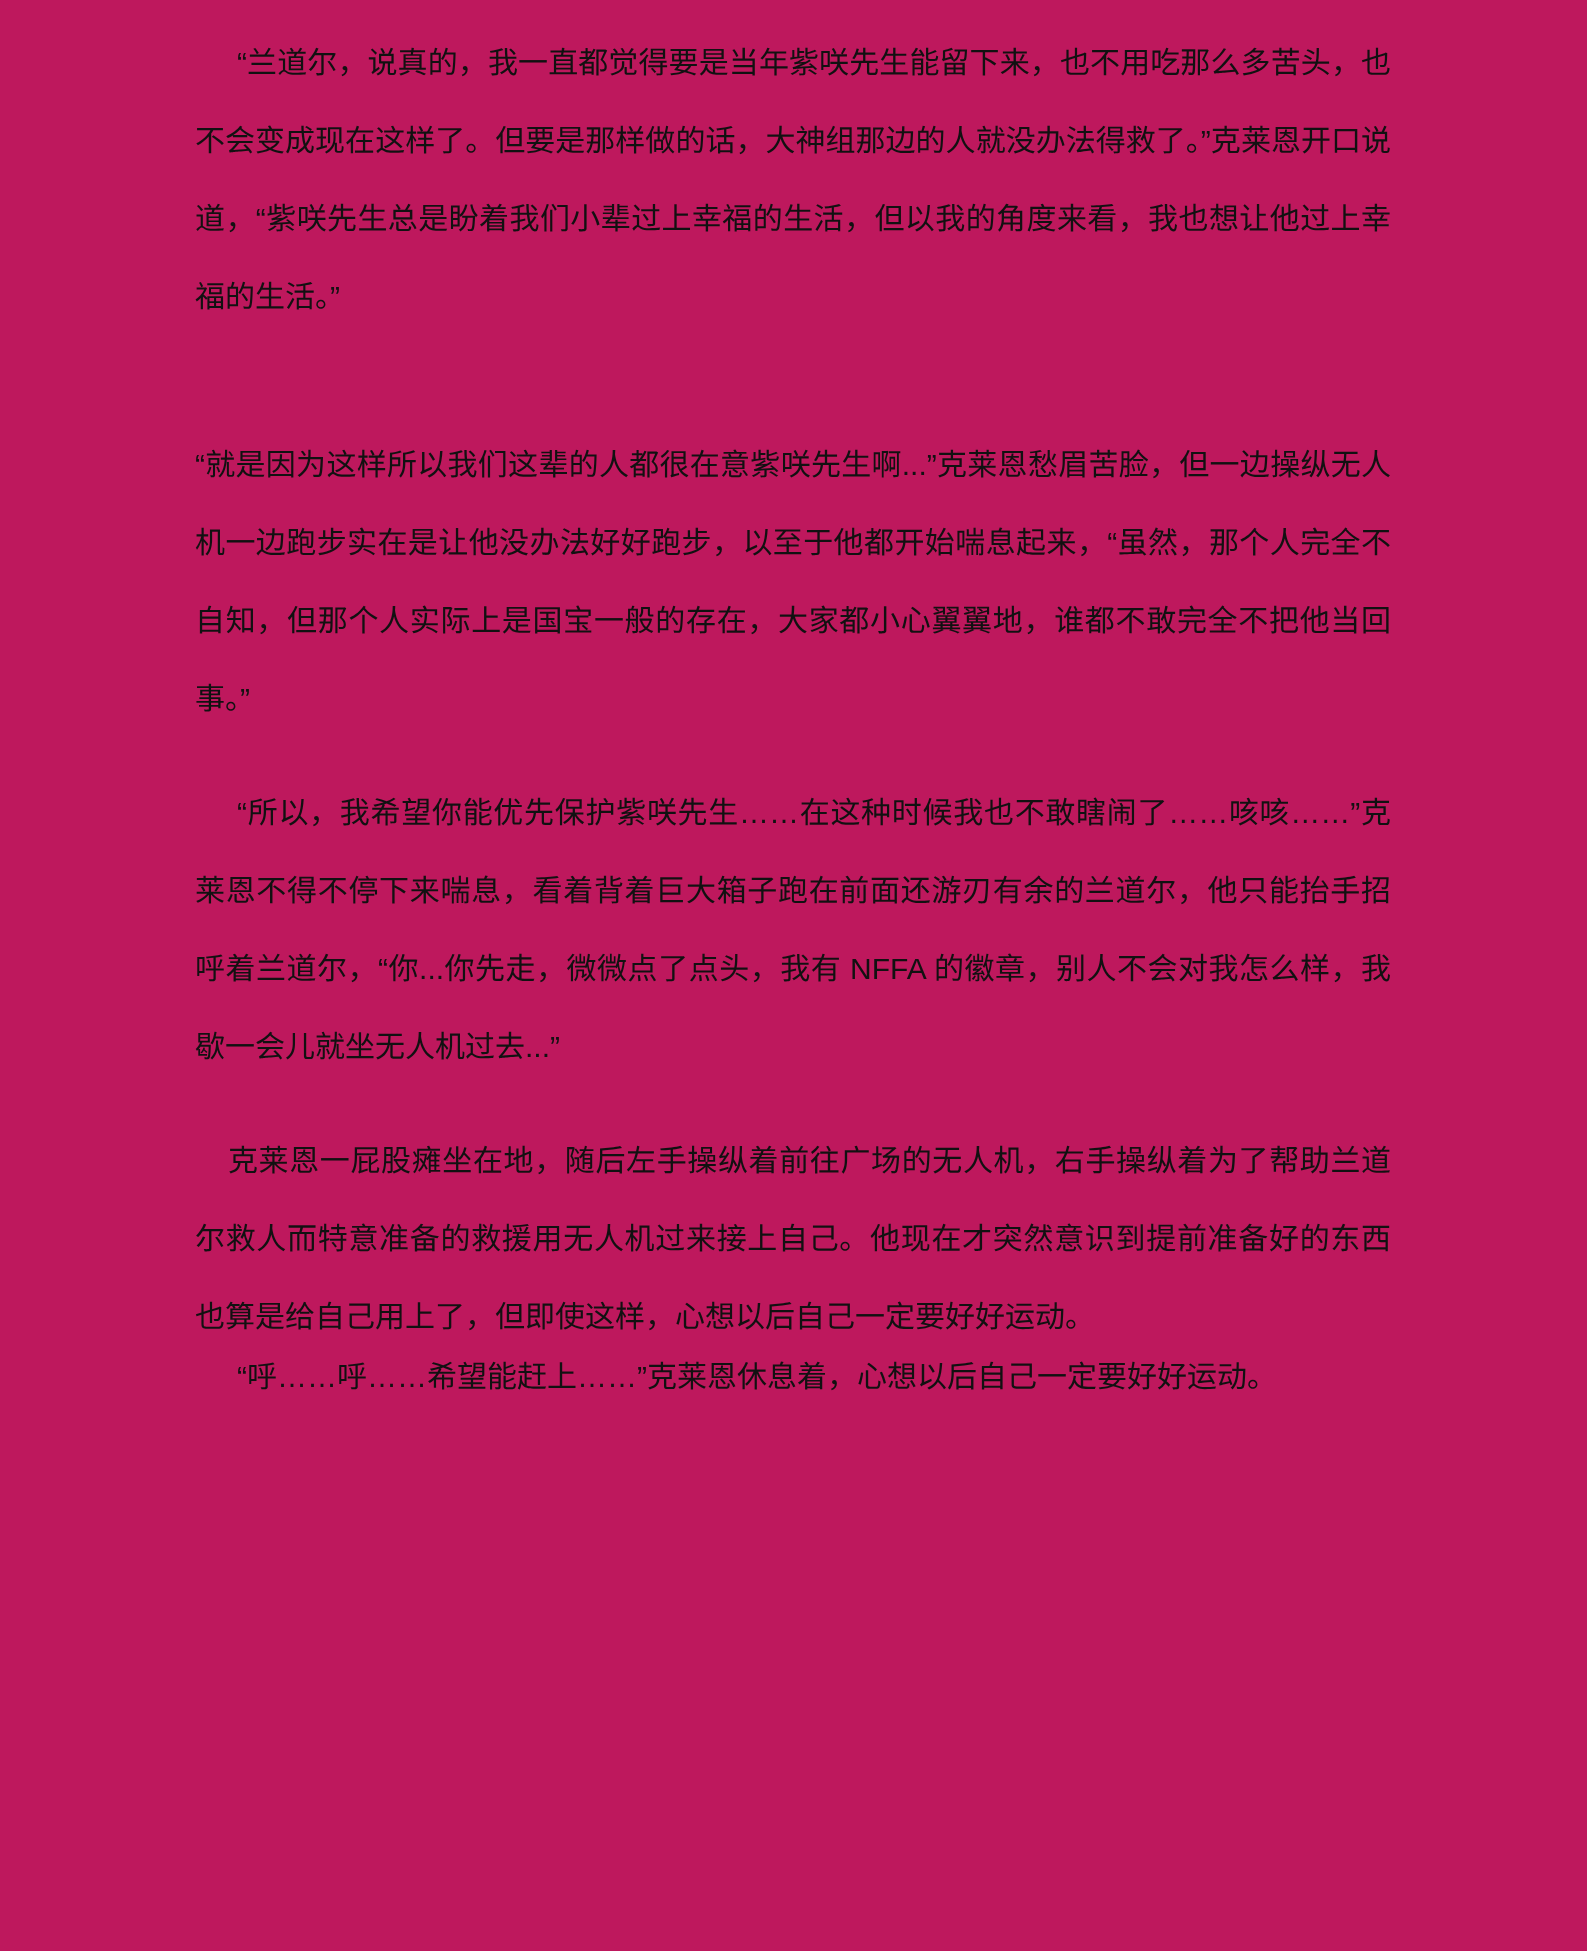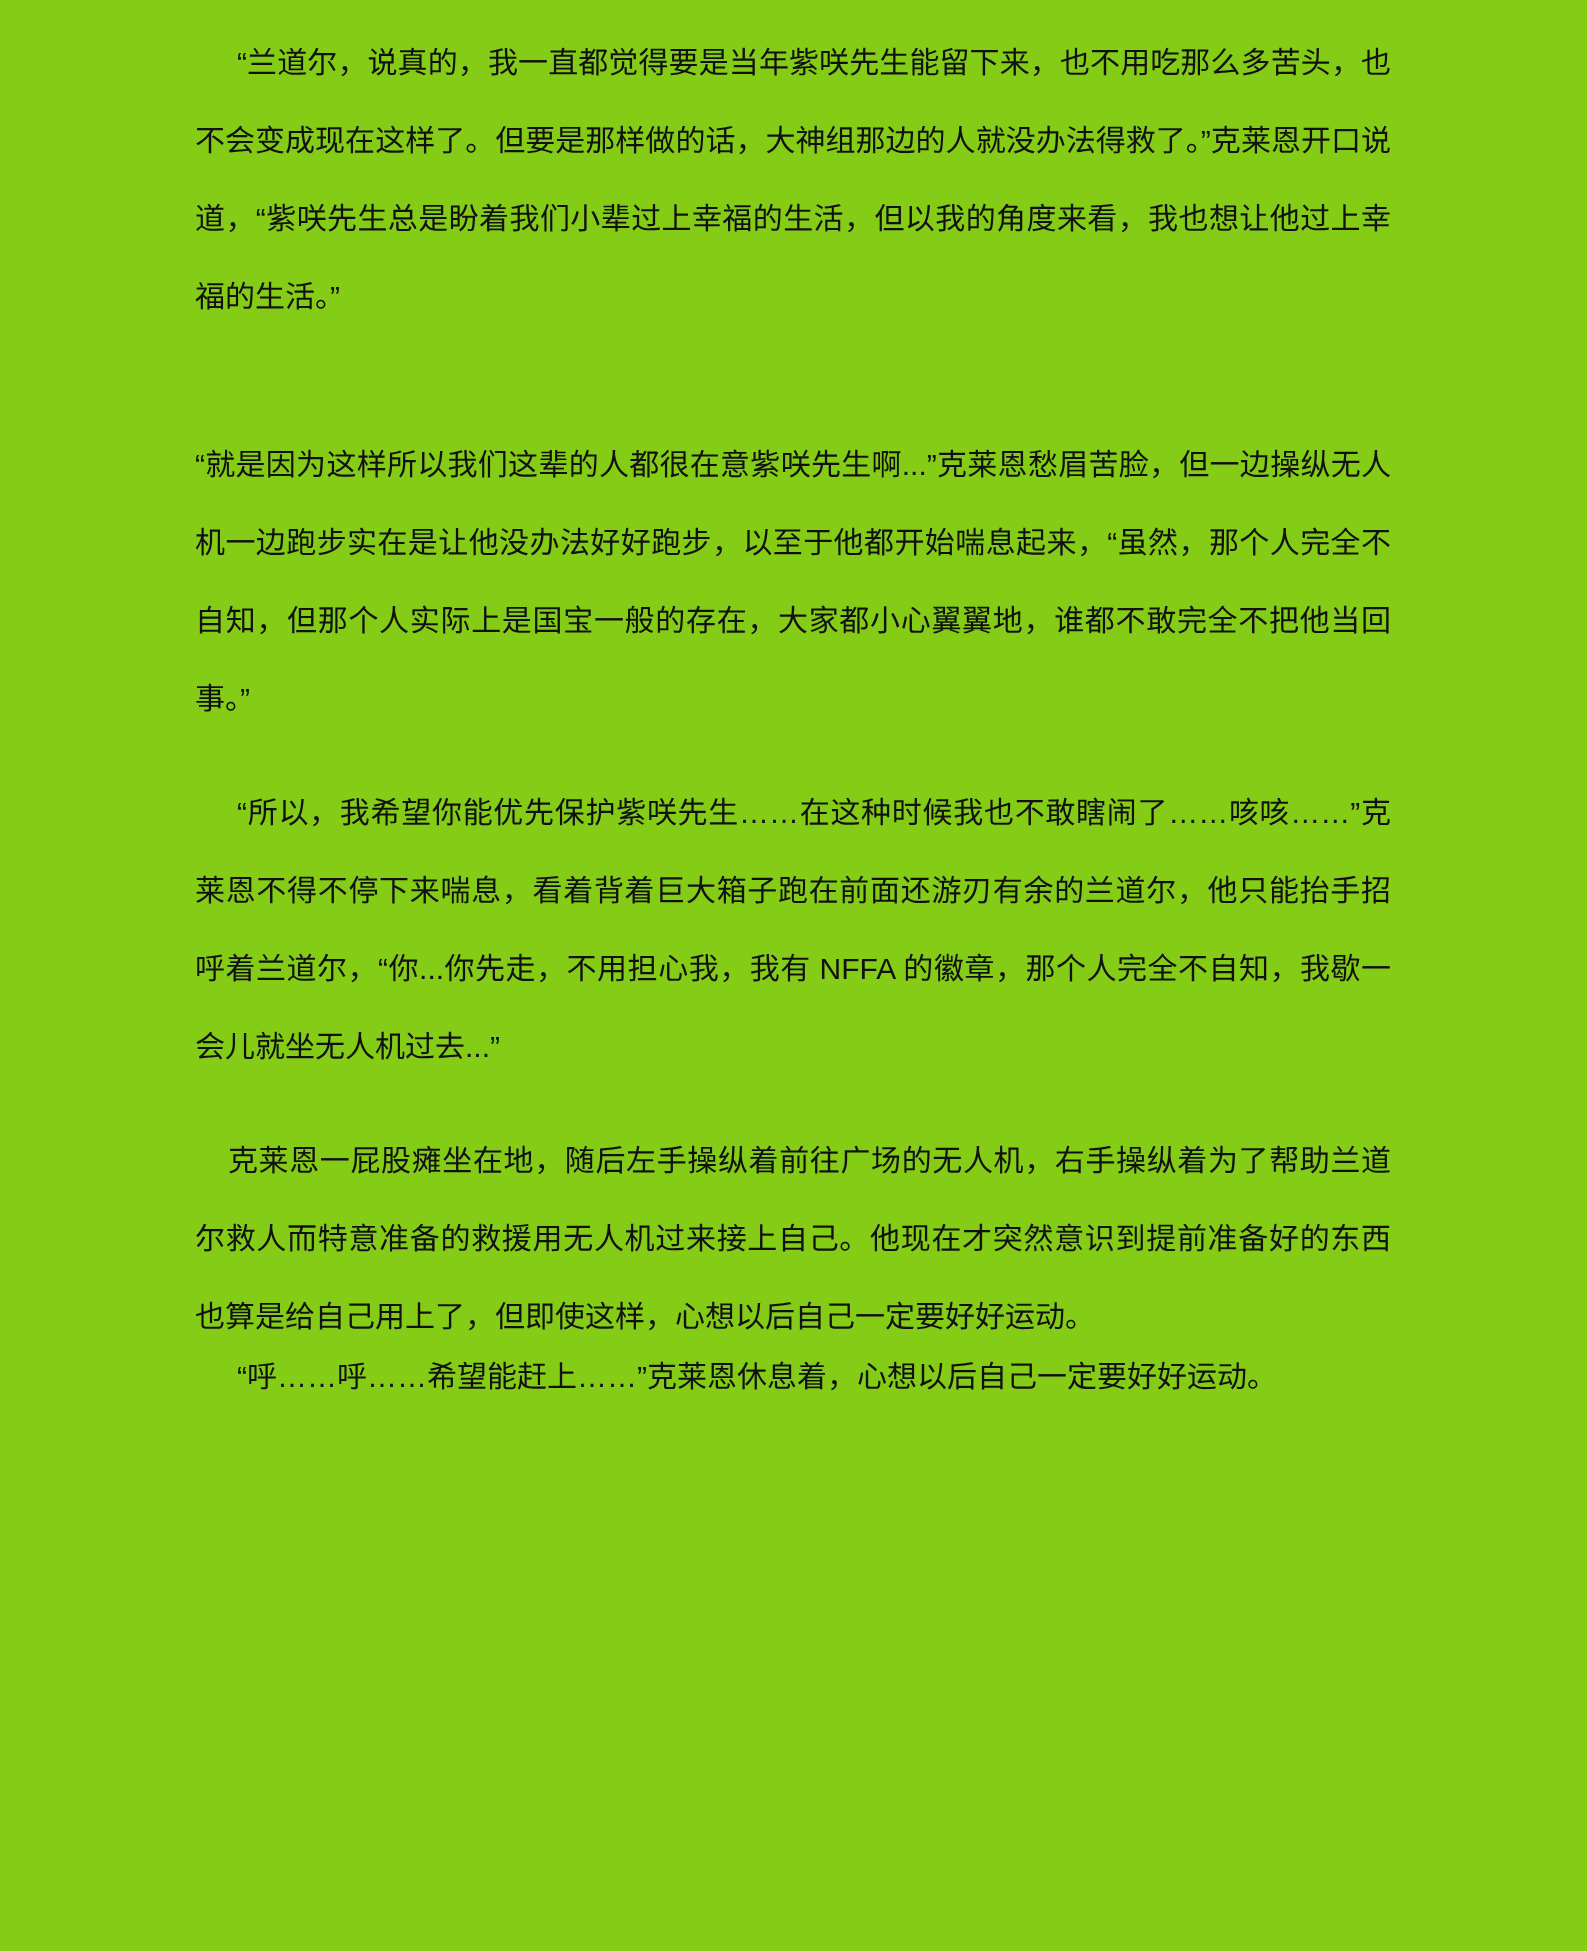--- a/index.html
+++ b/index.html
@@ -4,21 +4,21 @@
 <style>
   html, body {
     margin: 0;
     padding: 0;
     background: #ffffff;
   }
   .page {
     box-sizing: border-box;
     width: 1587px;
     min-height: 1951px;
-    background: #84cc16;
+    background: #be185d;
     color: #111111;
     padding: 24px 196px 40px 195px;
     font-family: "Liberation Sans", "DejaVu Sans", sans-serif;
     overflow: hidden;
   }
   .para {
     margin: 0;
     font-size: 30px;
     line-height: 2.6;
     text-align: justify;
@@ -34,19 +34,19 @@
 </style>
 </head>
 <body>
 
 <div class="page">
   <p class="para indent">“兰道尔，说真的，我一直都觉得要是当年紫咲先生能留下来，也不用吃那么多苦头，也不会变成现在这样了。但要是那样做的话，大神组那边的人就没办法得救了。”克莱恩开口说道，“紫咲先生总是盼着我们小辈过上幸福的生活，但以我的角度来看，我也想让他过上幸福的生活。”</p>
 
 
   <p class="para gap-blank2">“就是因为这样所以我们这辈的人都很在意紫咲先生啊...”克莱恩愁眉苦脸，但一边操纵无人机一边跑步实在是让他没办法好好跑步，以至于他都开始喘息起来，“虽然，那个人完全不自知，但那个人实际上是国宝一般的存在，大家都小心翼翼地，谁都不敢完全不把他当回事。”</p>
 
-  <p class="para gap-para indent">“所以，我希望你能优先保护紫咲先生……在这种时候我也不敢瞎闹了……咳咳……”克莱恩不得不停下来喘息，看着背着巨大箱子跑在前面还游刃有余的兰道尔，他只能抬手招呼着兰道尔，“你...你先走，不用担心我，我有 NFFA 的徽章，那个人完全不自知，我歇一会儿就坐无人机过去...”</p>
+  <p class="para gap-para indent">“所以，我希望你能优先保护紫咲先生……在这种时候我也不敢瞎闹了……咳咳……”克莱恩不得不停下来喘息，看着背着巨大箱子跑在前面还游刃有余的兰道尔，他只能抬手招呼着兰道尔，“你...你先走，微微点了点头，我有 NFFA 的徽章，别人不会对我怎么样，我歇一会儿就坐无人机过去...”</p>
 
 
   <p class="para gap-para indent-sm">克莱恩一屁股瘫坐在地，随后左手操纵着前往广场的无人机，右手操纵着为了帮助兰道尔救人而特意准备的救援用无人机过来接上自己。他现在才突然意识到提前准备好的东西也算是给自己用上了，但即使这样，心想以后自己一定要好好运动。</p>
 
   <p class="para gap-tight indent">“呼……呼……希望能赶上……”克莱恩休息着，心想以后自己一定要好好运动。</p>
 </div>
 
 </body></html>

